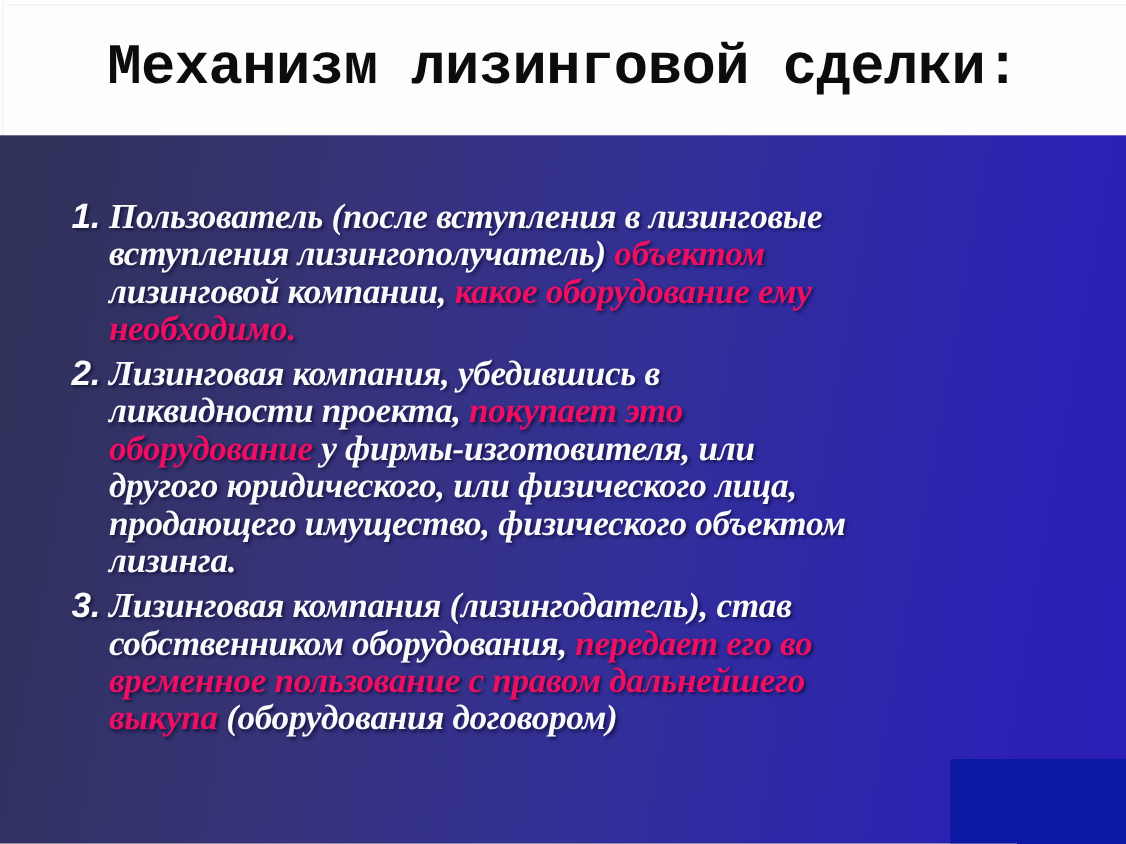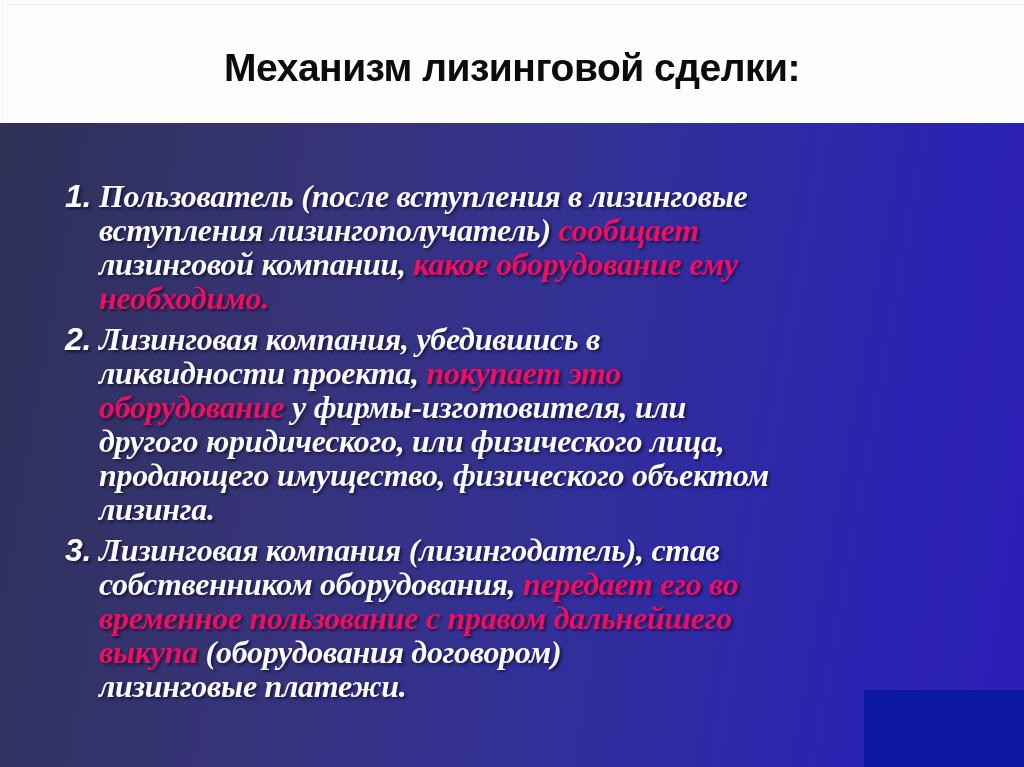--- a/index.html
+++ b/index.html
@@ -30,26 +30,27 @@
   }
   .slide-header::after {             
     content: "";
     position: absolute;
     top: 0; left: 2px; bottom: 0;
     width: 1px;
     background: #f1f1f4;
   }
   .slide-title {
     margin: 0;
-    padding-top: 46px;
+    padding-top: 32px;
     text-align: center;
     font-weight: bold;
-    font-size: 39px;
+    font-size: 52px;
     letter-spacing: -0.5px;
     color: var(--title-text, #0c0c0c);
+    font-family: Liberation Mono, monospace;
   }
   
   .slide-body {
     position: absolute;
     top: 123px; left: 0; right: 0; bottom: 0;
     background: linear-gradient(100deg,
       #2f3156 0%,
       #373379 30%,
       #333097 55%,
       #2c22b2 85%,
@@ -99,21 +100,21 @@
   <header class="slide-header">
     <h1 class="slide-title">Механизм лизинговой сделки:</h1>
   </header>
 
   <main class="slide-body">
     <ol class="items">
         <li class="item">
           <span class="num">1.</span>
           <div class="lines">
             <div class="line"><span class="seg body">Пользователь (после вступления в лизинговые</span></div>
-            <div class="line"><span class="seg body">вступления лизингополучатель) </span><span class="seg accent">сообщает</span></div>
+            <div class="line"><span class="seg body">вступления лизингополучатель) </span><span class="seg accent">объектом</span></div>
             <div class="line"><span class="seg body">лизинговой компании, </span><span class="seg accent">какое оборудование ему</span></div>
             <div class="line"><span class="seg accent">необходимо.</span></div>
           </div>
         </li>
         <li class="item">
           <span class="num">2.</span>
           <div class="lines">
             <div class="line"><span class="seg body">Лизинговая компания, убедившись в</span></div>
             <div class="line"><span class="seg body">ликвидности проекта, </span><span class="seg accent">покупает это</span></div>
             <div class="line"><span class="seg accent">оборудование</span><span class="seg body"> у фирмы-изготовителя, или</span></div>
@@ -122,20 +123,19 @@
             <div class="line"><span class="seg body">лизинга.</span></div>
           </div>
         </li>
         <li class="item">
           <span class="num">3.</span>
           <div class="lines">
             <div class="line"><span class="seg body">Лизинговая компания (лизингодатель), став</span></div>
             <div class="line"><span class="seg body">собственником оборудования, </span><span class="seg accent">передает его во</span></div>
             <div class="line"><span class="seg accent">временное пользование с правом дальнейшего</span></div>
             <div class="line"><span class="seg accent">выкупа</span><span class="seg body"> (оборудования договором)</span></div>
-            <div class="line"><span class="seg body">лизинговые платежи.</span></div>
           </div>
         </li>
       </ol>
     <div class="corner-square"></div>
   </main>
 
 </div>
 
 </body></html>

